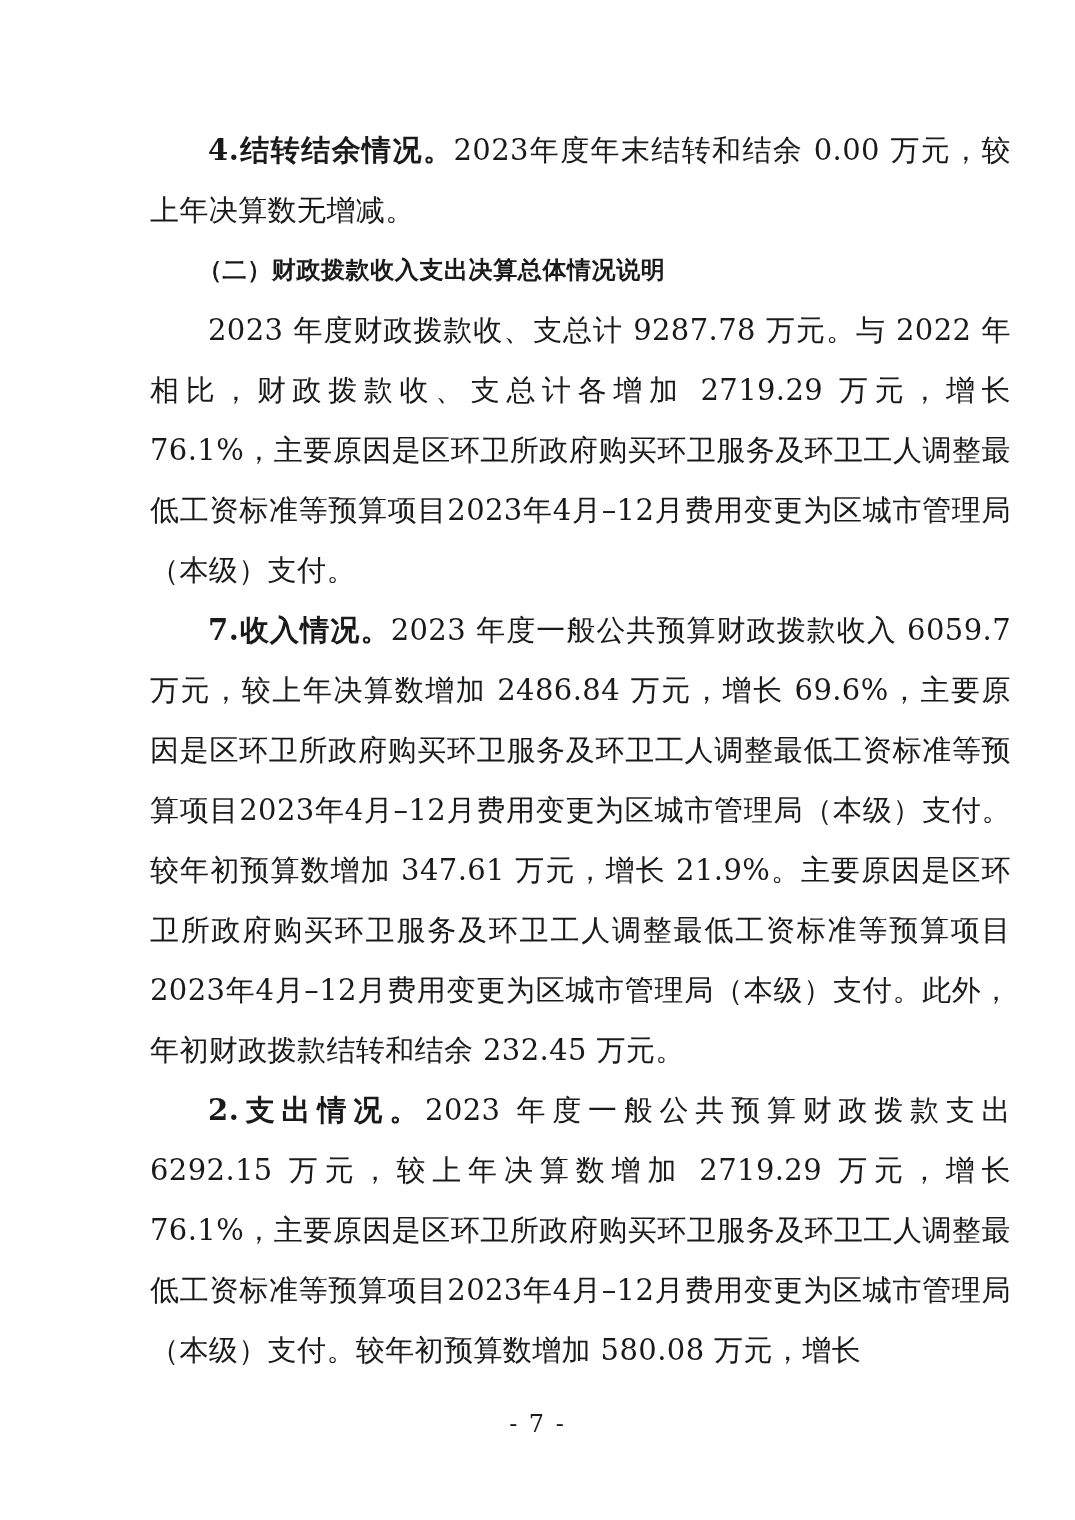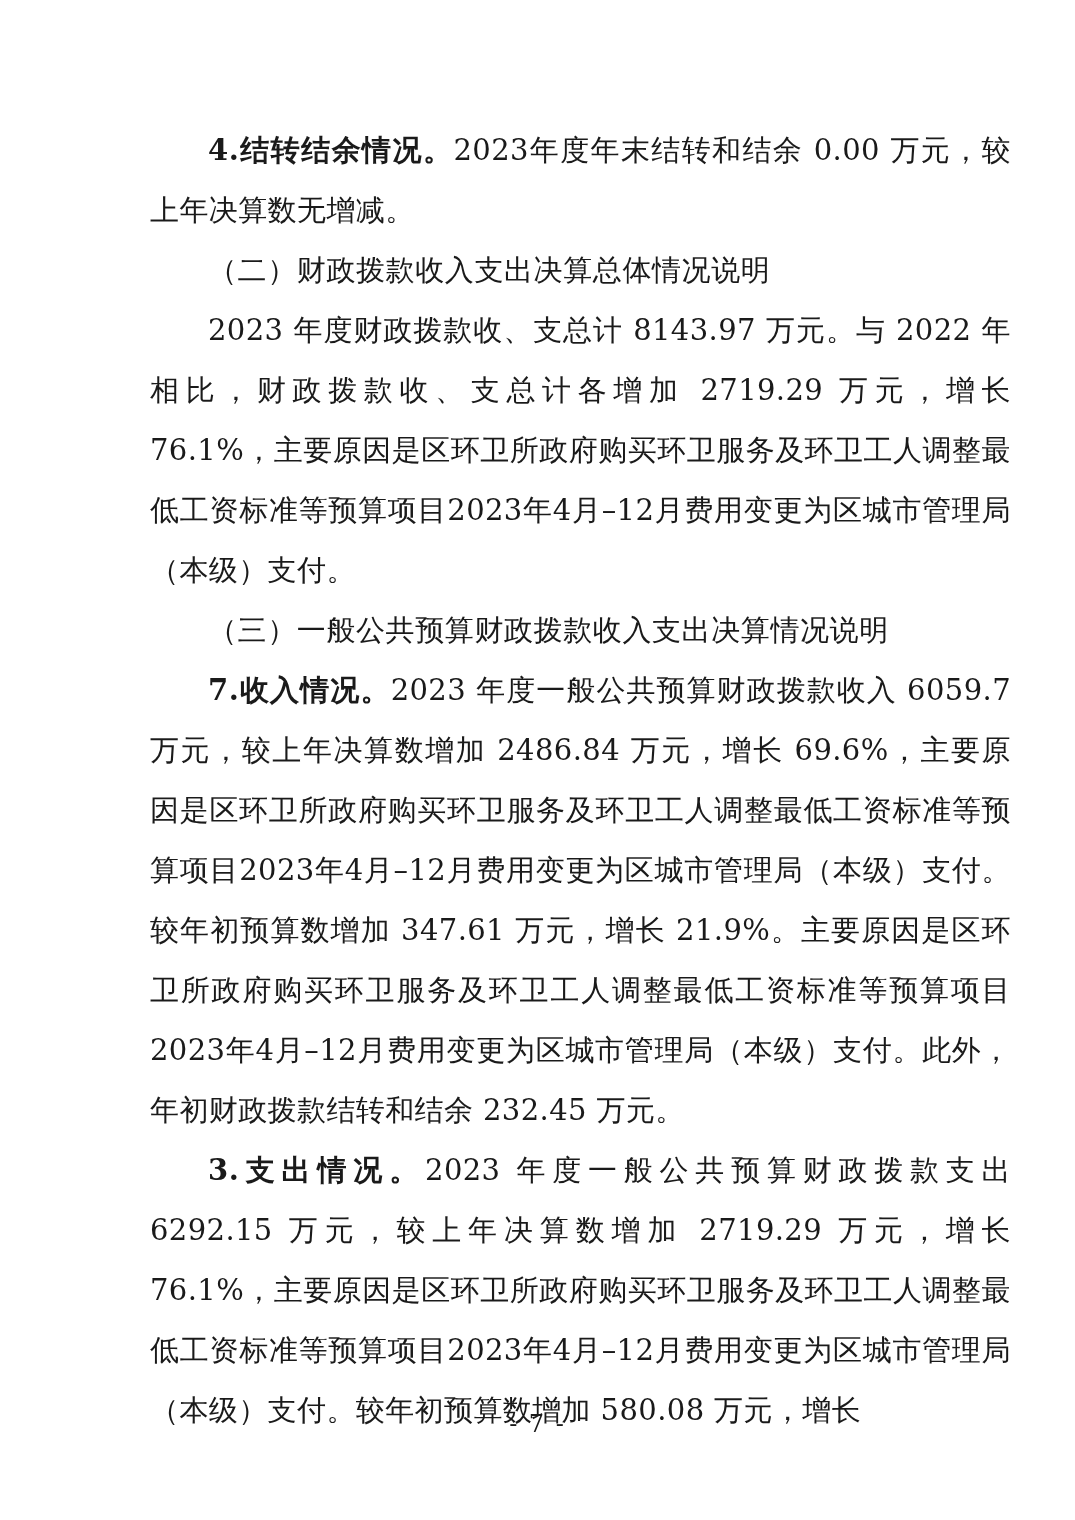--- a/index.html
+++ b/index.html
@@ -39,23 +39,23 @@
     text-align: justify;
     text-justify: inter-ideograph;
   }
   .lead {
     font-weight: bold;
     letter-spacing: 0.5px;
   }
   .heading {
     margin: 0;
     text-indent: 2em;
-    font-size: 29px;
+    font-size: 24px;
     line-height: 60px;
-    font-weight: normal;
+    font-weight: bold;
     letter-spacing: 0.6px;
   }
   .footer {
     position: absolute;
     left: 0;
     right: 0;
     bottom: 82px;
     text-align: center;
     font-size: 24px;
     color: #1a1a1a;
@@ -70,30 +70,29 @@
 
   <div class="body-text">
 
     <p class="para">
       <span class="lead">4.结转结余情况。</span><span>2023年度年末结转和结余 0.00 万元，较上年决算数无增减。</span>
     </p>
 
     <p class="heading">（二）财政拨款收入支出决算总体情况说明</p>
 
     <p class="para">
-      <span>2023 年度财政拨款收、支总计 8143.97 万元。与 2022 年相比，财政拨款收、支总计各增加 2719.29 万元，增长 76.1%，主要原因是区环卫所政府购买环卫服务及环卫工人调整最低工资标准等预算项目2023年4月–12月费用变更为区城市管理局（本级）支付。</span>
+      <span>2023 年度财政拨款收、支总计 9287.78 万元。与 2022 年相比，财政拨款收、支总计各增加 2719.29 万元，增长 76.1%，主要原因是区环卫所政府购买环卫服务及环卫工人调整最低工资标准等预算项目2023年4月–12月费用变更为区城市管理局（本级）支付。</span>
     </p>
 
-    <p class="heading">（三）一般公共预算财政拨款收入支出决算情况说明</p>
 
     <p class="para">
       <span class="lead">7.收入情况。</span><span>2023 年度一般公共预算财政拨款收入 6059.7 万元，较上年决算数增加 2486.84 万元，增长 69.6%，主要原因是区环卫所政府购买环卫服务及环卫工人调整最低工资标准等预算项目2023年4月–12月费用变更为区城市管理局（本级）支付。较年初预算数增加 347.61 万元，增长 21.9%。主要原因是区环卫所政府购买环卫服务及环卫工人调整最低工资标准等预算项目2023年4月–12月费用变更为区城市管理局（本级）支付。此外，年初财政拨款结转和结余 232.45 万元。</span>
     </p>
 
     <p class="para">
-      <span class="lead">3.支出情况。</span><span>2023 年度一般公共预算财政拨款支出 6292.15 万元，较上年决算数增加 2719.29 万元，增长 76.1%，主要原因是区环卫所政府购买环卫服务及环卫工人调整最低工资标准等预算项目2023年4月–12月费用变更为区城市管理局（本级）支付。较年初预算数增加 580.08 万元，增长</span>
+      <span class="lead">2.支出情况。</span><span>2023 年度一般公共预算财政拨款支出 6292.15 万元，较上年决算数增加 2719.29 万元，增长 76.1%，主要原因是区环卫所政府购买环卫服务及环卫工人调整最低工资标准等预算项目2023年4月–12月费用变更为区城市管理局（本级）支付。较年初预算数增加 580.08 万元，增长</span>
     </p>
 
   </div>
 
   <div class="footer">- 7 -</div>
 
 </div>
 
 </body></html>

